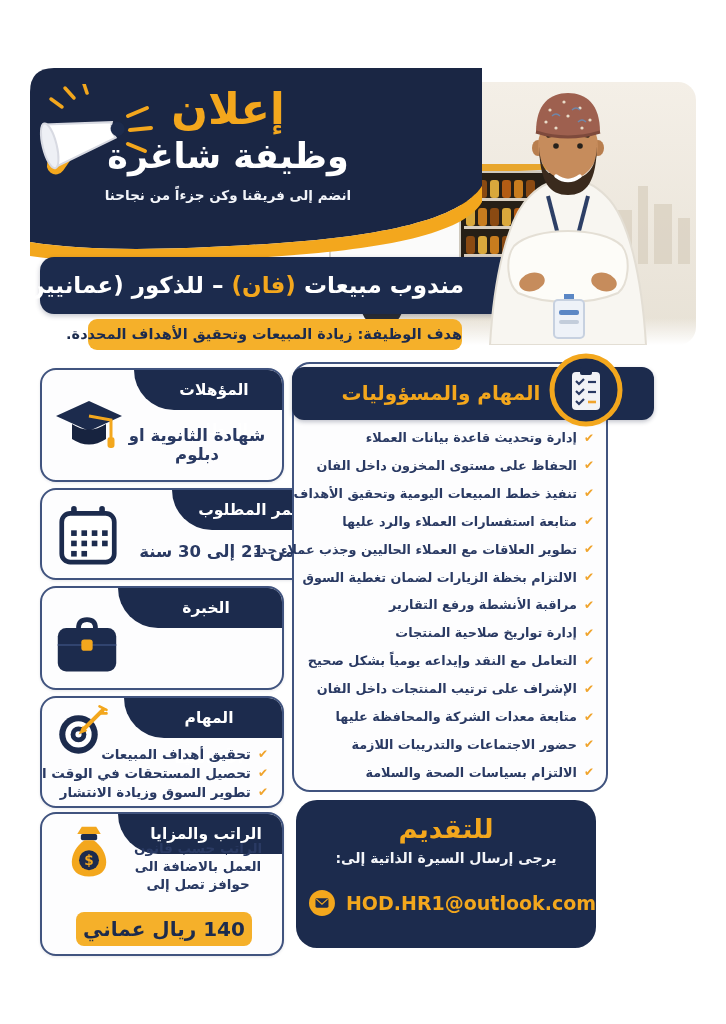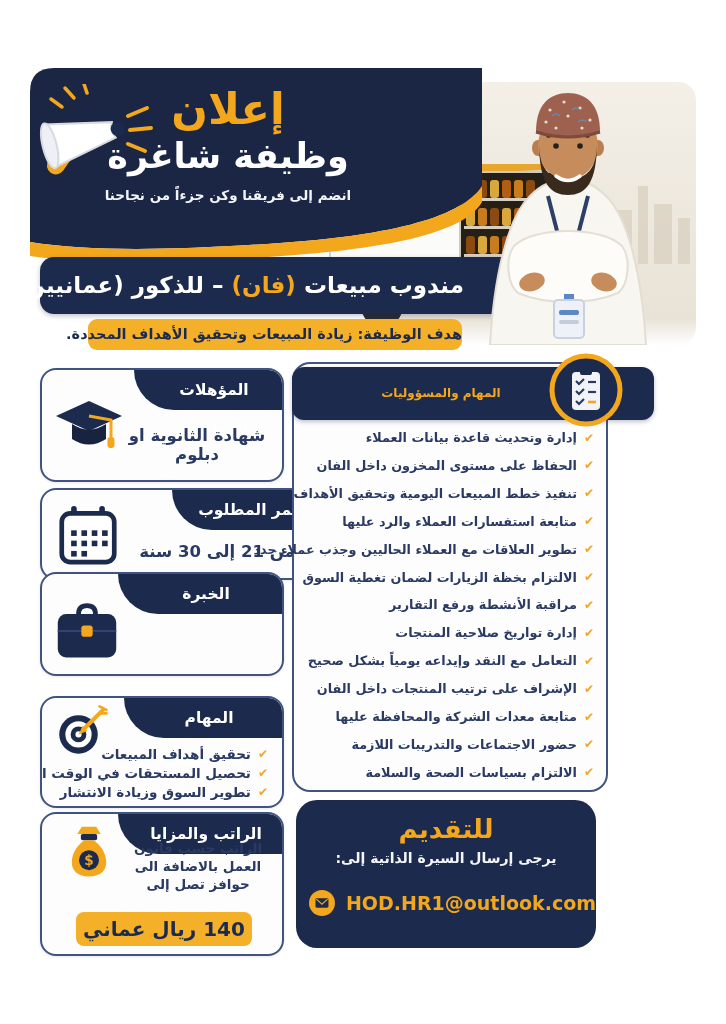--- a/index.html
+++ b/index.html
@@ -29,21 +29,21 @@
   .card-body{position:absolute;color:#2a3a63;font-weight:700;text-align:center;direction:rtl;}
   .check-row{display:flex;direction:rtl;align-items:center;gap:7px;white-space:nowrap;
     color:#2a3a63;font-weight:700;justify-content:flex-start;}
   .check{color:#f0a42c;font-size:12px;flex:0 0 auto;}
   .sal-box{position:absolute;left:34px;top:98px;width:176px;height:34px;background:#f5b02a;
     border-radius:8px;color:#1c2b4d;font-size:20px;font-weight:700;line-height:34px;
     text-align:center;direction:rtl;}
 
   
   .panel{border:2px solid #41547f;border-radius:18px;background:#fdfdfe;}
-  .panel-bar{background:#1c2b4d;border-radius:12px;color:#f3a71d;font-size:12px;font-weight:700;
+  .panel-bar{background:#1c2b4d;border-radius:12px;color:#f3a71d;font-size:20px;font-weight:700;
     text-align:center;line-height:53px;direction:rtl;padding-right:64px;
     box-shadow:0 2px 4px rgba(15,25,55,.25);}
   .resp-list{list-style:none;margin:0;padding:0;display:flex;flex-direction:column;
     justify-content:space-between;}
   .resp-list .check-row{font-size:12.8px;}
 
   
   .apply{background:#1c2b4d;border-radius:20px;text-align:center;color:#fff;}
   .apply-title{color:#f3a71d;font-size:26px;font-weight:700;padding-top:14px;}
   .apply-ins{font-size:14px;font-weight:700;margin-top:6px;direction:rtl;color:#f4f6fa;}
@@ -232,21 +232,21 @@
           <rect x="25" y="39" width="6" height="6"></rect>
           <rect x="36" y="39" width="6" height="6"></rect>
           <rect x="47" y="39" width="6" height="6"></rect>
         <rect x="14" y="50" width="6" height="6"></rect>
           <rect x="25" y="50" width="6" height="6"></rect>
       </g>
     </svg>
     <div class="card-body" style="left:74px;right:8px;top:52px;font-size:16.5px;">من 21 إلى 30 سنة</div>
   </div>
 
-  <div class="abs card" style="left:40px;top:572px;width:240px;height:100px;">
+  <div class="abs card" style="left:40px;top:586px;width:240px;height:100px;">
     <div class="card-bar" style="width:128px;">الخبرة</div>
     <svg class="abs" style="left:12px;top:28px;" width="66" height="60" viewBox="0 0 70 62">
       <path d="M26,12 Q26,3 35,3 Q44,3 44,12" stroke="#1c2b4d" stroke-width="5" fill="none"></path>
       <rect x="4" y="12" width="62" height="46" rx="9" fill="#1c2b4d"></rect>
       <path d="M4,30 L66,30" stroke="#31446f" stroke-width="2"></path>
       <rect x="29" y="24" width="12" height="12" rx="3" fill="#f3a71d"></rect>
     </svg>
   </div>
 
   <div class="abs card" style="left:40px;top:696px;width:240px;height:108px;">

